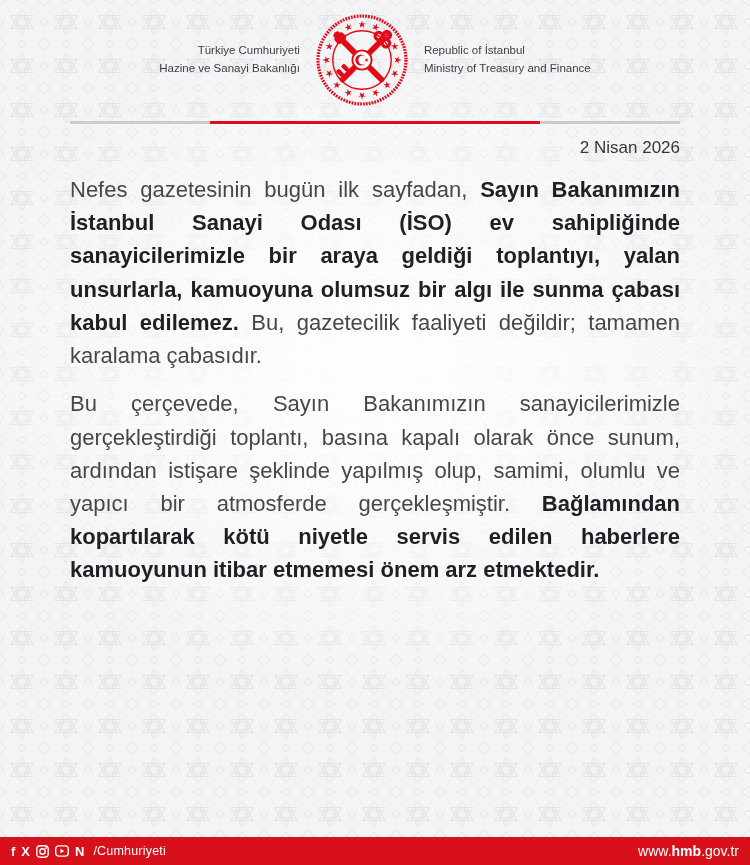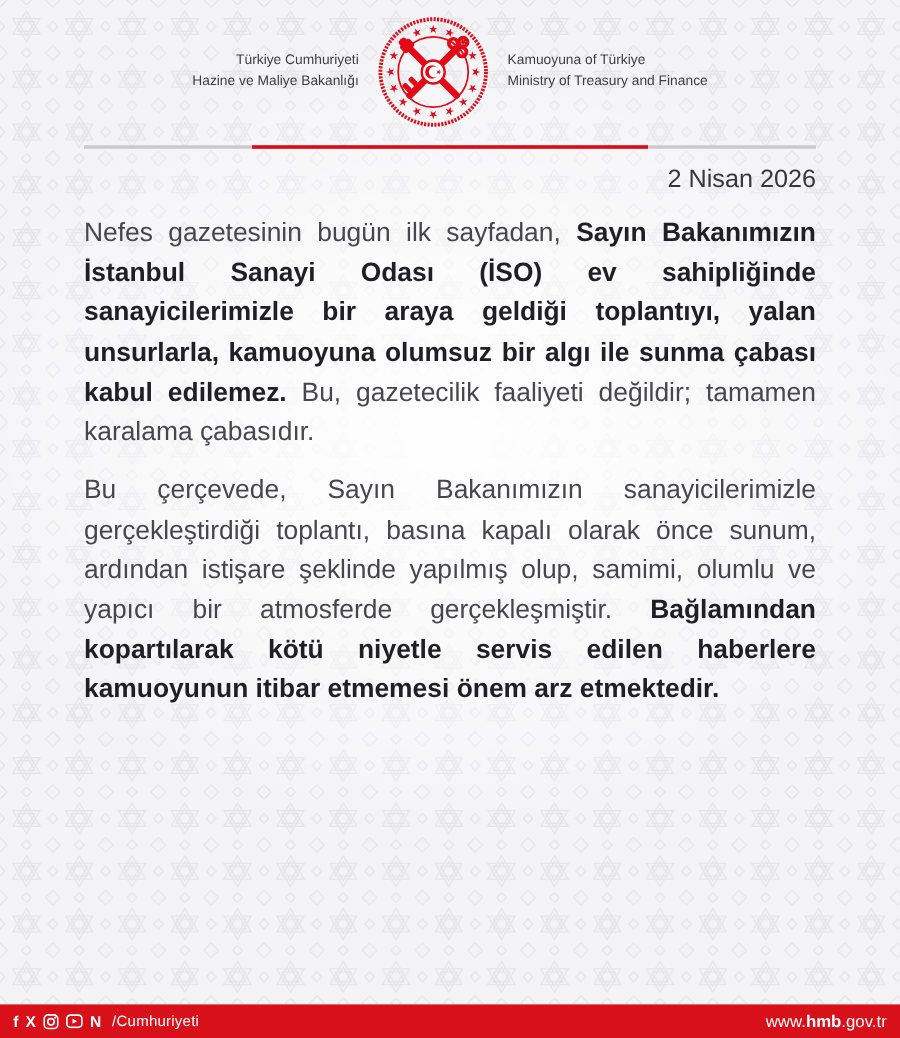--- a/index.html
+++ b/index.html
@@ -17,21 +17,21 @@
   .org.right{text-align:left;}
 
   
   .divider{width:610px;height:3px;background:#cbcbcd;margin:13px auto 0;position:relative;}
   .divider-red{position:absolute;left:50%;top:0;transform:translateX(-50%);width:330px;height:3px;background:#e30a17;}
 
   
   .main{padding:0 70px;}
   .title{display:inline-block;margin-top:34px;font-size:27px;font-weight:700;letter-spacing:0.5px;
     color:#26262b;padding-bottom:7px;border-bottom:4px solid #e30a17;}
-  .date{text-align:right;font-size:21px;color:#37373b;margin-top:14px;}
+  .date{text-align:right;font-size:17px;color:#37373b;margin-top:14px;}
   .para{margin:15px 0 0;font-size:22px;line-height:1.51;text-align:justify;color:#47474b;}
   .para b{color:#1f1f24;}
 
   
   .footer{position:absolute;left:0;right:0;bottom:0;height:28px;background:#d8101a;color:#ffffff;
     display:flex;align-items:center;justify-content:space-between;padding:0 11px;box-sizing:border-box;}
   .social{display:flex;align-items:center;gap:6px;}
   .soc-ic{display:inline-flex;align-items:center;justify-content:center;height:14px;}
   .soc-txt{font-weight:700;font-size:13px;line-height:1;}
   .handle{font-size:12.5px;letter-spacing:.2px;margin-left:3px;}
@@ -64,21 +64,21 @@
     </defs>
     <rect width="750" height="865" fill="url(#seljuk)"></rect>
   </svg>
   <div class="bg-glow"></div>
 
   <div class="chrome">
 
     <div class="header">
       <div class="org left">
         <div>Türkiye Cumhuriyeti</div>
-        <div>Hazine ve Maliye Bakanlığı</div>
+        <div>Hazine ve Sanayi Bakanlığı</div>
       </div>
 
       <svg width="96" height="96" viewBox="0 0 120 120" aria-hidden="true">
         <g fill="none" stroke="#e30a17">
           <circle cx="60" cy="60" r="55" stroke-width="4" stroke-dasharray="2.2 1.4"></circle>
           <circle cx="60" cy="60" r="36.5" stroke-width="1.8"></circle>
         </g>
         <defs>
           <path id="es" d="M0,-4.8 L1.12,-1.12 L4.57,-1.48 L1.81,0.59 L2.82,3.88 L0,1.9 L-2.82,3.88 L-1.81,0.59 L-4.57,-1.48 L-1.12,-1.12 Z" fill="#e30a17"></path>
         </defs>
@@ -116,21 +116,21 @@
           <rect x="47" y="88" width="10" height="5.5" rx="1.5" fill="#e30a17"></rect>
         </g>
 
         <circle cx="60" cy="60" r="12" fill="#ffffff" stroke="#e30a17" stroke-width="2.4"></circle>
         <circle cx="58.6" cy="60" r="7" fill="#e30a17"></circle>
         <circle cx="61" cy="60" r="5.6" fill="#ffffff"></circle>
         <use href="#es" transform="translate(65.8 60) scale(0.62) rotate(18)"></use>
       </svg>
 
       <div class="org right">
-        <div>Kamuoyuna of Türkiye</div>
+        <div>Republic of İstanbul</div>
         <div>Ministry of Treasury and Finance</div>
       </div>
     </div>
 
     <div class="divider">
       <div class="divider-red"></div>
     </div>
 
     <div class="main">
       <div class="date">2 Nisan 2026</div>

